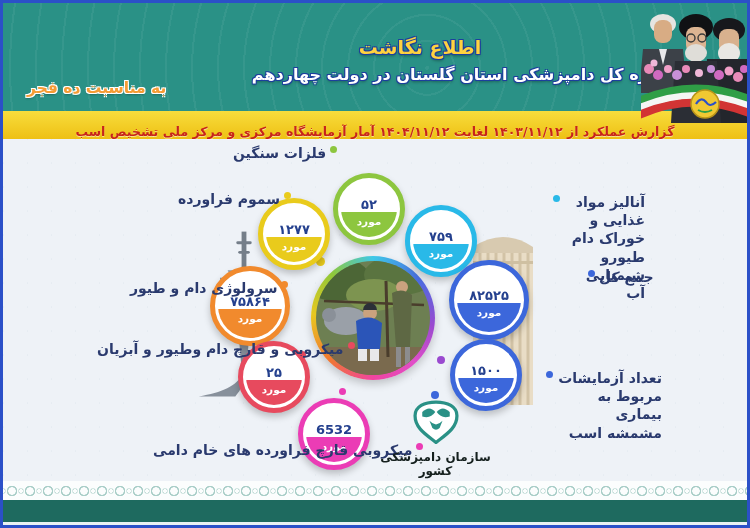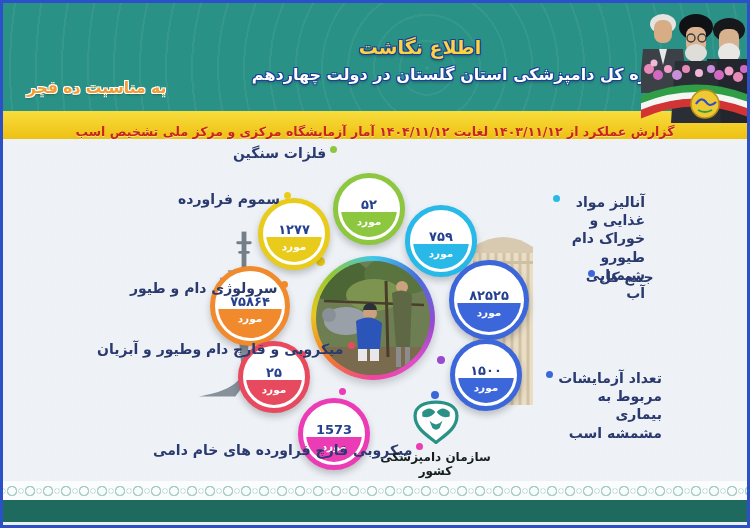--- a/index.html
+++ b/index.html
@@ -267,21 +267,21 @@
         </div>
     </div>
     <div class="stat" style="left: 447px; top: 200px; width: 72px; height: 72px; --c: #3c67db;">
       <div class="stat-inner">
           <div class="stat-num">۱۵۰۰</div>
       <div class="stat-band">مورد</div>
         </div>
     </div>
     <div class="stat" style="left: 295px; top: 259px; width: 72px; height: 72px; --c: #eb3cb5;">
       <div class="stat-inner">
-          <div class="stat-num">1573</div>
+          <div class="stat-num">6532</div>
       <div class="stat-band">مورد</div>
         </div>
     </div>
 
     <div class="lbl dot-right" style="left: 230px; top: 5px; --c: #8dc63f;">
       <span class="dot"></span>
       <span class="t">فلزات سنگین</span>
     </div>
     <div class="lbl dot-right" style="left: 175px; top: 51px; --c: #e9cb1c;">
       <span class="dot"></span>

